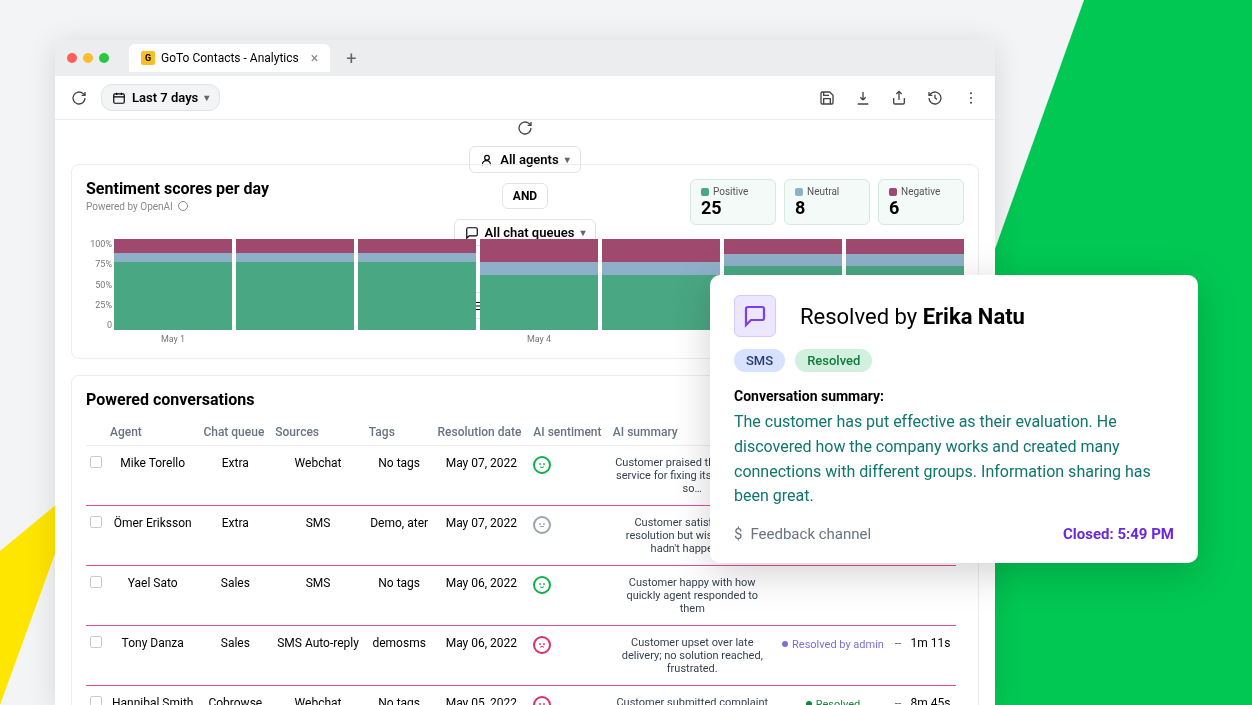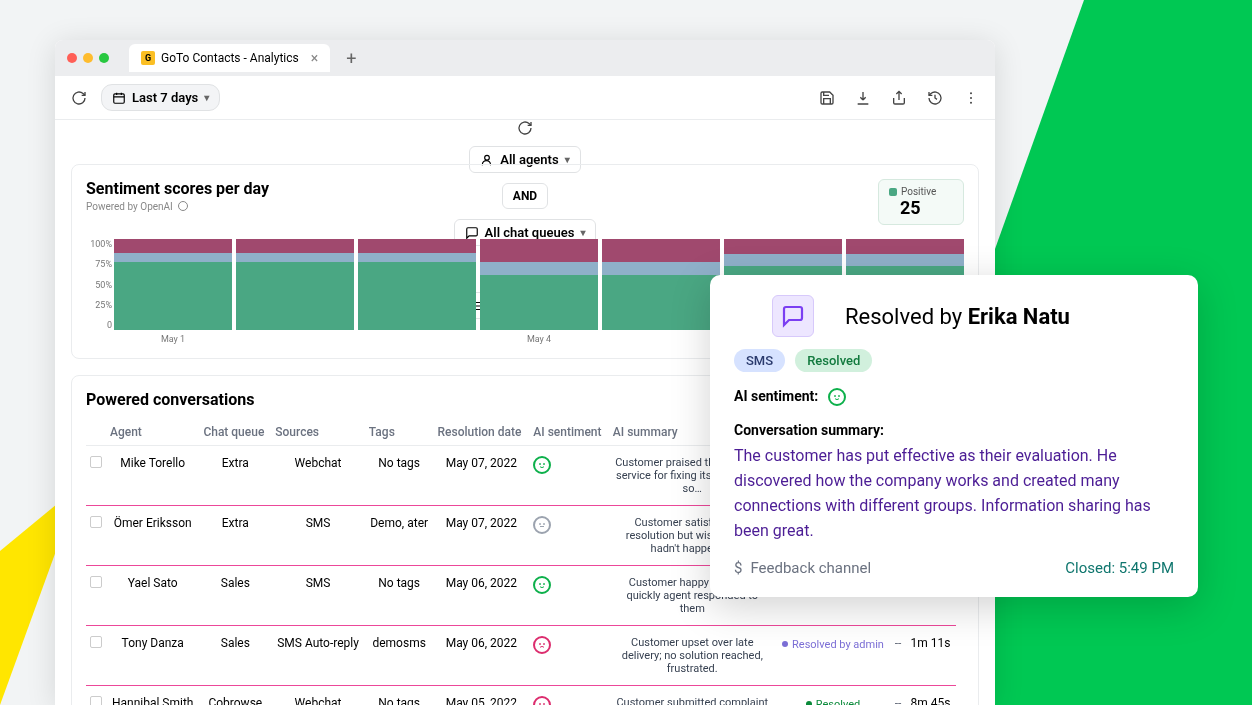--- a/index.html
+++ b/index.html
@@ -29,21 +29,21 @@
 .content { padding: 0 16px; }
 .panel { border:1px solid #eaecee; border-radius:8px; padding:14px; margin-bottom:16px; position:relative; }
 
 .chart-header { display:flex; align-items:flex-start; }
 .chart-title { font-size:16px; font-weight:700; }
 .powered { font-size:10px; color:#888; display:flex; align-items:center; gap:4px; margin-top:2px; }
 .metrics { margin-left:auto; display:flex; gap:8px; }
 .metric { border:1px solid #d6e9df; background:#f4faf7; border-radius:6px; padding:6px 10px; width:86px; }
 .metric-label { font-size:10px; color:#555; display:flex; align-items:center; gap:4px; }
 .metric-swatch { width:8px; height:8px; border-radius:2px; }
-.metric-val { font-size:18px; font-weight:700;margin-left:11px; }
+.metric-val { font-size:18px; font-weight:700; }
 
 .chart { margin-top:14px; position:relative; height:105px; margin-left:28px; }
 .yaxis { position:absolute; left:-30px; top:0; bottom:14px; width:28px; display:flex; flex-direction:column; justify-content:space-between; }
 .ytick { font-size:9px; color:#777; text-align:right; }
 .bars { display:flex; gap:4px; height:91px; align-items:flex-end; }
 .bar { flex:1; display:flex; flex-direction:column; }
 .seg { width:100%; }
 .xaxis { display:flex; gap:4px; margin-top:4px; }
 .xtick { flex:1; text-align:center; font-size:9px; color:#777; }
 
@@ -54,33 +54,33 @@
 .face { width:18px; height:18px; border-radius:50%; border:2px solid; display:flex; align-items:center; justify-content:center; }
 .face svg { width:12px; height:12px; }
 .face.pos { border-color:#0db04b; color:#0db04b; }
 .face.neu { border-color:#9ca3af; color:#9ca3af; }
 .face.neg { border-color:#dc2d6e; color:#dc2d6e; }
 .status-pill { display:inline-flex; align-items:center; gap:4px; font-size:11px; }
 .status-dot { width:6px; height:6px; border-radius:50%; }
 .cb { width:12px; height:12px; border:1px solid #ccc; border-radius:2px; }
 
 .popup { position:absolute; left:710px; top:275px; width:488px; background:#fff; border-radius:10px; box-shadow:0 10px 40px rgba(0,0,0,.18); padding:20px 24px; z-index:10; }
-.popup-head { display:flex; align-items:center; gap:31px;margin-left:38px; }
+.popup-head { display:flex; align-items:center; gap:24px; }
 .popup-icon { width:42px; height:42px; background:#ede6ff; border:1px solid #d7c9fb; border-radius:6px; display:flex; align-items:center; justify-content:center; }
 .popup-title { font-size:22px; }
 .popup-title b { font-weight:700; }
 .badges { margin-top:12px; display:flex; gap:10px; }
 .badge { padding:4px 12px; border-radius:12px; font-size:13px; font-weight:500; }
 .badge.sms { background:#d6e2ff; color:#2a3a6d; }
 .badge.res { background:#d1f0dd; color:#127a3e; }
 .popup-row { margin-top:16px; font-size:14px; }
 .popup-row b { font-weight:700; }
-.summary-text { margin-top:6px; font-size:16px; line-height:1.55; color:#4c1d95; }
+.summary-text { margin-top:6px; font-size:16px; line-height:1.55; color:#0f766e; }
 .popup-foot { margin-top:16px; display:flex; align-items:center; color:#6b7280; font-size:15px; }
-.popup-foot .closed { margin-left:auto; font-weight:400; color:#0f766e; }
+.popup-foot .closed { margin-left:auto; font-weight:700; color:#6d28d9; }
 
 .chev { font-size:10px; color:#666; }
 </style>
 </head>
 <body>
 
 <div class="bg-green"></div>
 <div class="bg-yellow"></div>
 
 <div class="browser">
@@ -195,20 +195,34 @@
               </svg>
           </div>
         </div>
         <div class="metrics">
           <div class="metric">
             <div class="metric-label">
                 <span class="metric-swatch" style="background:#4aa783"></span>
                 <span>Positive</span>
               </div>
             <div class="metric-val">25</div>
+          </div>
+          <div class="metric">
+            <div class="metric-label">
+                <span class="metric-swatch" style="background:#8fb0c9"></span>
+                <span>Neutral</span>
+              </div>
+            <div class="metric-val">8</div>
+          </div>
+          <div class="metric">
+            <div class="metric-label">
+                <span class="metric-swatch" style="background:#a0496e"></span>
+                <span>Negative</span>
+              </div>
+            <div class="metric-val">6</div>
           </div>
         </div>
       </div>
 
       <div class="chart">
         <div class="yaxis" id="yaxis">
             <div class="ytick">100%</div>
             <div class="ytick">75%</div>
             <div class="ytick">50%</div>
             <div class="ytick">25%</div>
@@ -420,30 +434,20 @@
     </div>
     <div class="popup-title">
       <span>Resolved by </span><b>Erika Natu</b>
     </div>
   </div>
   <div class="badges">
     <span class="badge sms">SMS</span>
     <span class="badge res">Resolved</span>
   </div>
   <div class="popup-row">
-    <b>AI sentiment:</b>
-    <span class="face pos" style="display:inline-flex;vertical-align:middle;margin-left:6px;">
-      <svg viewBox="0 0 24 24" fill="none" stroke="currentColor" stroke-width="2">
-          <circle cx="8" cy="10" r="1" fill="currentColor"></circle>
-          <circle cx="16" cy="10" r="1" fill="currentColor"></circle>
-          <path d="M8 15c1 1.5 2.5 2 4 2s3-.5 4-2"></path>
-        </svg>
-    </span>
-  </div>
-  <div class="popup-row">
     <b>Conversation summary:</b>
     <div class="summary-text">The customer has put effective as their evaluation. He discovered how the company works and created many connections with different groups. Information sharing has been great.</div>
   </div>
   <div class="popup-foot">
     <span style="margin-right:8px;">$</span>
     <span>Feedback channel</span>
     <span class="closed">Closed: 5:49 PM</span>
   </div>
 </div>
 

